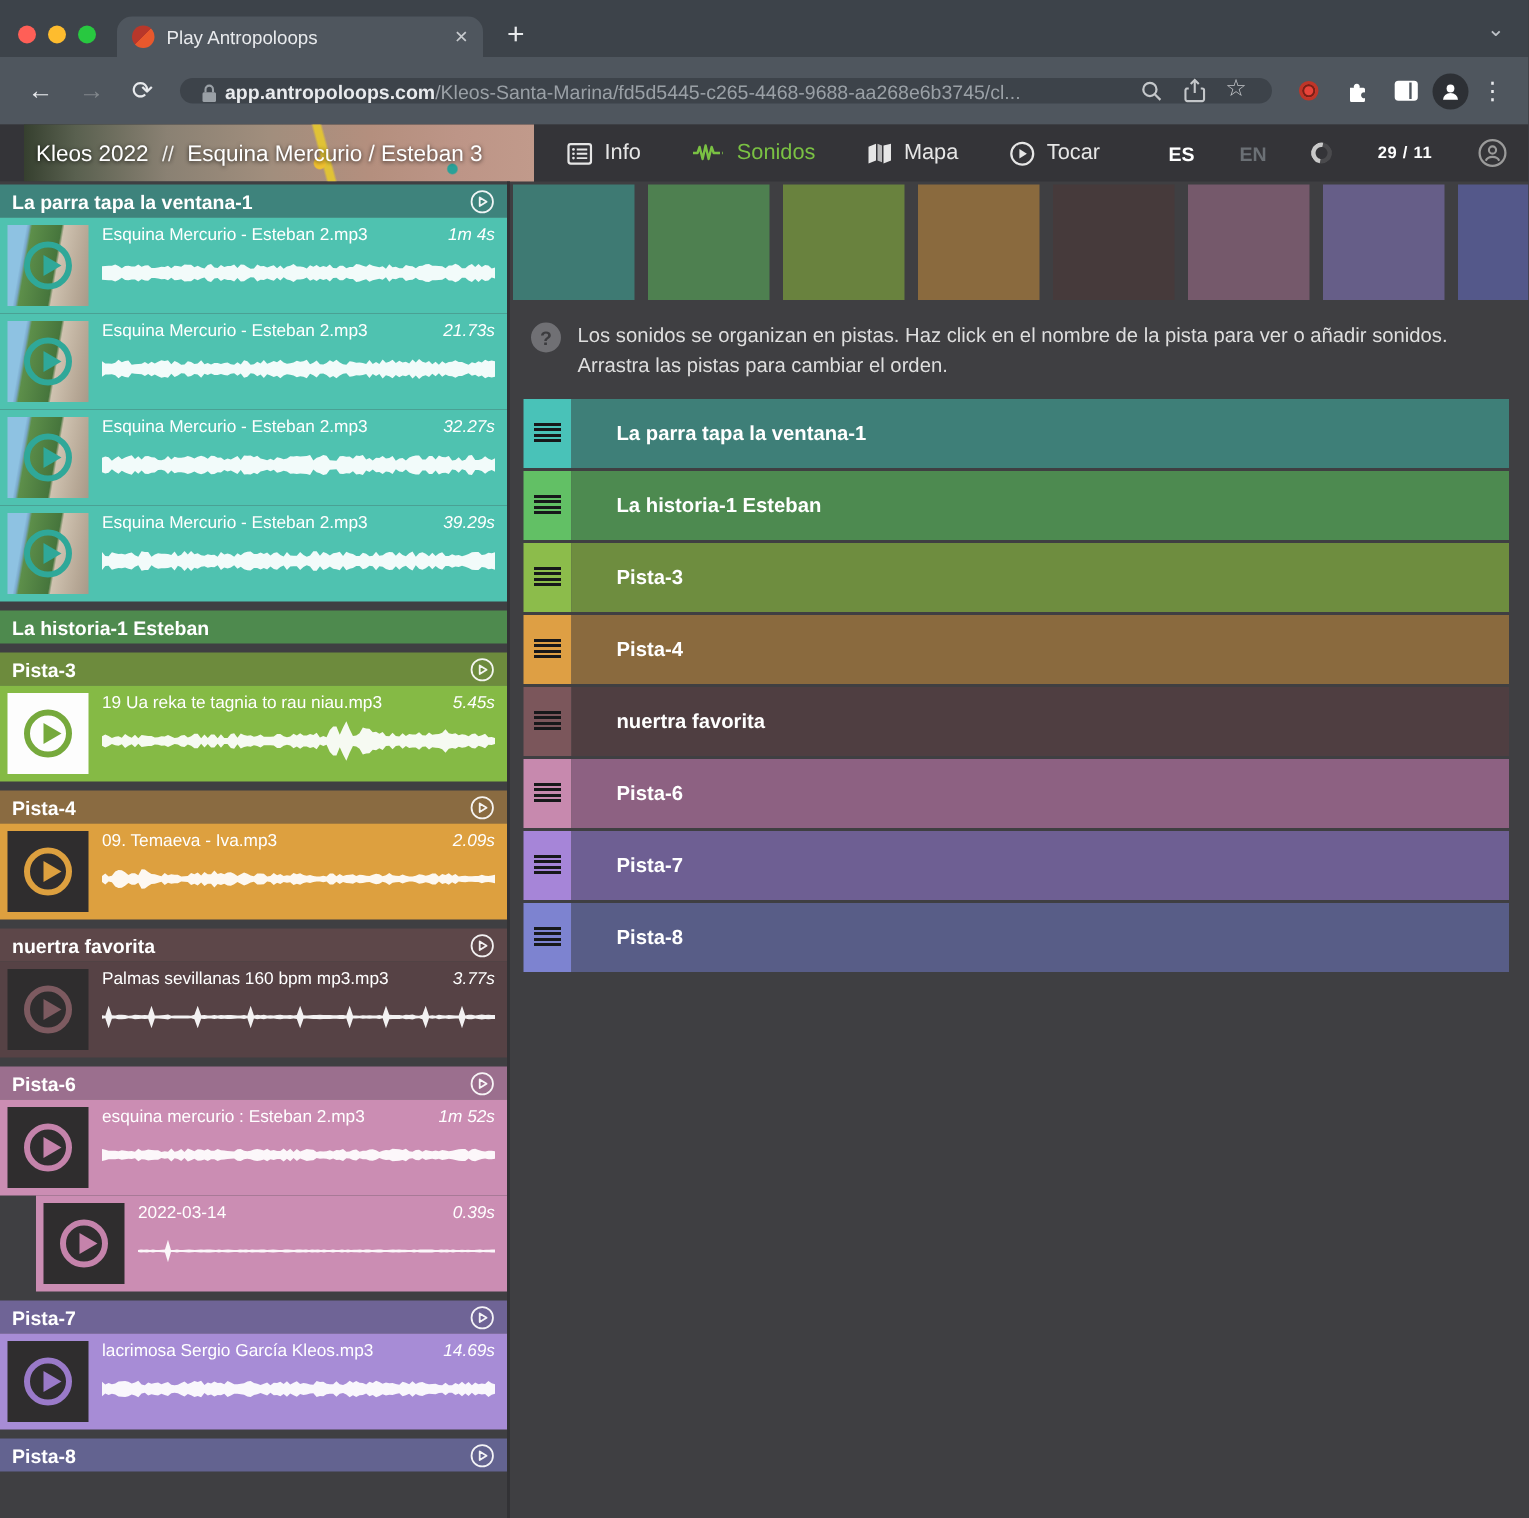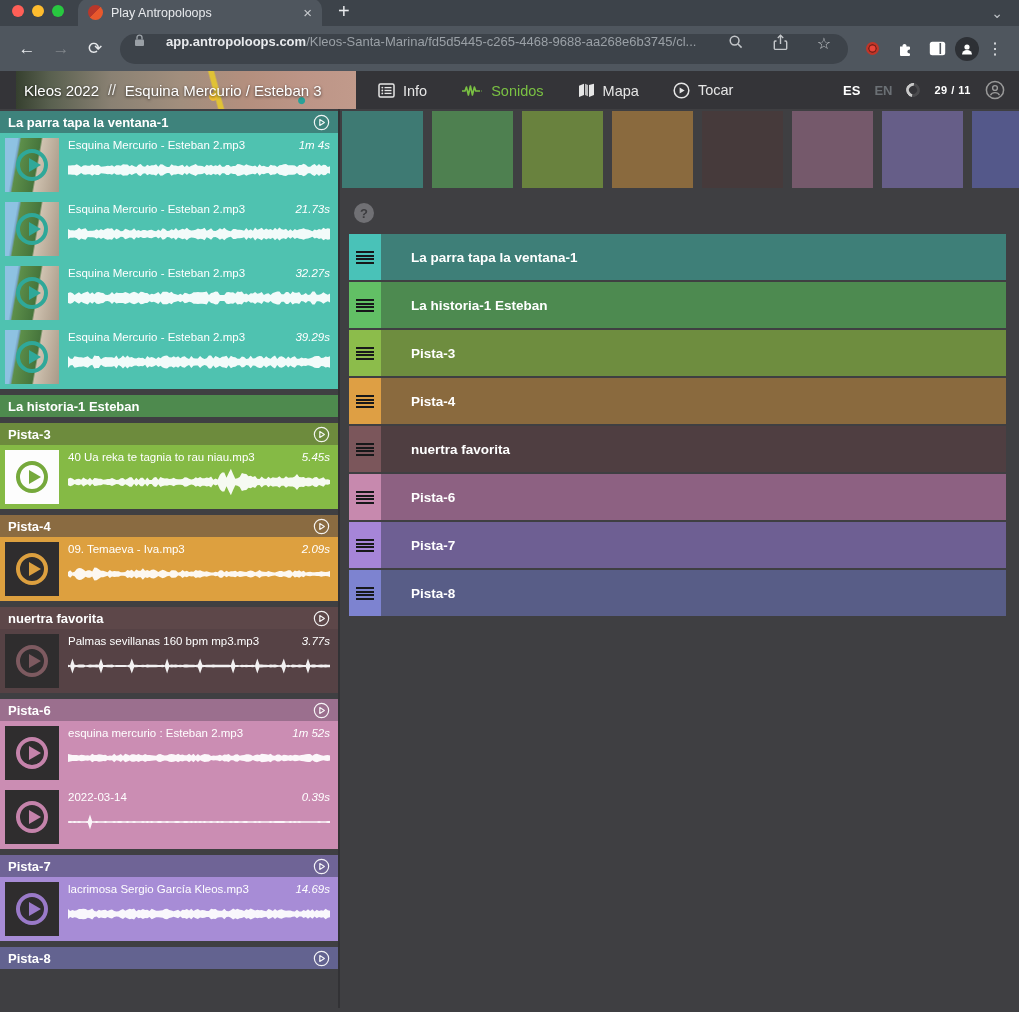--- a/index.html
+++ b/index.html
@@ -1,37 +1,37 @@
 <!DOCTYPE html>
 <html><head>
 <meta charset="utf-8">
 <style>
   * { margin:0; padding:0; box-sizing:border-box; }
   html,body { width:1019px; height:1012px; overflow:hidden; background:#3f3f42;
               font-family:"Liberation Sans", sans-serif; }
 
   
-  .tabstrip { height:26px; background:#3d434a; display:flex; align-items:flex-end; }
+  .tabstrip { height:38px; background:#3d434a; display:flex; align-items:flex-end; }
   .lights { display:flex; gap:8px; align-items:center; height:30px; padding:0 14px 0 12px; }
   .light { width:12px; height:12px; border-radius:50%; }
   .tab { width:244px; height:27px; background:#4f565e; border-radius:10px 10px 0 0;
          display:flex; align-items:center; padding:0 10px; gap:8px; }
   .favicon { width:15px; height:15px; border-radius:50%;
              background:linear-gradient(135deg,#b8372a 0 48%,#e8582c 48%); flex:none; }
   .tab-title { color:#e8eaed; font-size:12.5px; flex:1; white-space:nowrap; overflow:hidden; }
   .tab-close { color:#c7cace; font-size:15px; line-height:1; cursor:default; }
   .newtab { color:#e8eaed; font-size:20px; font-weight:300; margin:0 0 3px 16px; }
   .tab-chevron { margin-left:auto; margin-right:16px; color:#bdc1c6; font-size:14px; align-self:center; }
 
   .toolbar { height:45px; background:#4f565e; display:flex; align-items:center; padding:0 12px; gap:4px; }
   .nav-btn { width:30px; height:30px; display:flex; align-items:center; justify-content:center;
              font-size:17px; color:#e8eaed; }
   .nav-btn.dim { color:#80868b; }
-  .address { flex:1; height:30px; background:#3d434a; border-radius:15px; margin:0 6px;
-             display:flex; align-items:flex-start; padding:0 12px; gap:20px; min-width:0; }
+  .address { flex:1; height:17px; background:#3d434a; border-radius:15px; margin:0 6px;
+             display:flex; align-items:flex-end; padding:0 12px; gap:4px; min-width:0; }
   .url { font-size:13px; color:#9aa0a6; white-space:nowrap; overflow:hidden; flex:1; min-width:0; }
   .url b { color:#e8eaed; font-weight:700; }
   .pill-ic { flex:none; display:flex; align-items:center; justify-content:center; width:24px; }
   .star { color:#c4c7ca; font-size:16px; }
   .rec-dot { width:13px; height:13px; border-radius:50%; background:#e8443a;
              border:2px solid #c03528; box-shadow:0 0 0 1.5px #7a2017 inset; margin:0 8px; }
   .chrome-ic { width:28px; display:flex; align-items:center; justify-content:center; }
   .avatar { width:24px; height:24px; border-radius:50%; background:#2d3035;
             display:flex; align-items:center; justify-content:center; }
   .kebab { color:#e8eaed; font-size:16px; letter-spacing:0; padding:0 4px; }
@@ -39,25 +39,25 @@
   
   .app-header { height:38px; background:#343438; display:flex; align-items:center; color:#fff;padding-left:16px; }
   .breadcrumb { width:340px; height:38px; flex:none; display:flex; align-items:center; gap:9px;
     padding-left:8px; font-size:15px; text-shadow:0 1px 3px rgba(0,0,0,.75); white-space:nowrap; overflow:hidden;
     background:
       radial-gradient(circle at 84% 78%, #2aa198 0 3px, rgba(0,0,0,0) 4px),
       radial-gradient(circle at 58% 68%, #f0c030 0 3.5px, rgba(0,0,0,0) 4.5px),
       linear-gradient(75deg, rgba(0,0,0,0) 57.5%, #e0c236 58%, #e0c236 59.2%, rgba(0,0,0,0) 59.7%),
       linear-gradient(90deg,#36402f 0%,#59604f 10%,#8a8173 28%,#a18e7d 48%,#b48f7e 68%,#bd9587 85%,#c19a8b 100%); }
   .crumb-sep { opacity:.9; font-size:14px; }
-  .app-nav { display:flex; align-items:flex-end; gap:34px; padding-left:22px; }
+  .app-nav { display:flex; align-items:center; gap:34px; padding-left:22px; }
   .nav-item { display:flex; align-items:center; gap:8px; font-size:14.5px; color:#e6e6e6; }
   .nav-item svg { display:block; }
   .nav-item.active { color:var(--accent); }
-  .hdr-right { margin-left:auto; display:flex; align-items:center; gap:14px; padding-right:14px; }
+  .hdr-right { margin-left:auto; display:flex; align-items:center; gap:30px; padding-right:14px; }
   .lang { font-size:13px; font-weight:700; }
   .lang.dim { color:#6b7075; }
   .spinner { width:14px; height:14px; border-radius:50%; border:3px solid #4a4a4d;
              border-left-color:#c9c9c9; border-top-color:#c9c9c9; transform:rotate(-35deg); }
   .counter { font-size:11px; font-weight:700; letter-spacing:.5px; }
 
   
   .app-body { display:flex; height:899px; }
   .sidebar { width:340px; flex:none; background:#3f3f42; border-right:2px solid #323235;
              padding-top:2px; overflow:hidden; }
@@ -300,21 +300,21 @@
             <circle cx="10" cy="10" r="8.4" fill="none" stroke="rgba(255,255,255,.92)" stroke-width="1.4"></circle>
             <path d="M8 6.6 L13.4 10 L8 13.4 Z" fill="none" stroke="rgba(255,255,255,.92)" stroke-width="1.4" stroke-linejoin="round"></path>
           </svg>
         </div>
         <div class="clip" style="background: rgb(133, 186, 69);">
           <div class="thumb white">
             <span class="play-ring" style="--pc: #76a93c;"></span>
           </div>
           <div class="clip-main">
             <div class="clip-head">
-              <span class="clip-title">40 Ua reka te tagnia to rau niau.mp3</span>
+              <span class="clip-title">19 Ua reka te tagnia to rau niau.mp3</span>
               <span class="clip-dur">5.45s</span>
             </div>
             <svg class="wave" viewBox="0 0 262 30" preserveAspectRatio="none">
               <path d="M0,15L0.0,12.0L2.2,11.0L4.4,11.8L6.6,13.1L8.8,12.3L11.0,12.0L13.2,12.9L15.4,10.7L17.6,12.1L19.8,13.0L22.0,11.1L24.2,13.3L26.4,11.3L28.6,11.5L30.8,11.9L33.0,11.9L35.2,12.8L37.4,12.6L39.6,12.1L41.8,12.2L44.0,11.3L46.2,12.2L48.4,13.2L50.6,12.8L52.8,11.5L55.0,11.2L57.2,12.8L59.4,12.0L61.6,10.5L63.8,10.5L66.1,13.3L68.3,11.0L70.5,13.1L72.7,11.0L74.9,10.9L77.1,13.3L79.3,10.8L81.5,13.1L83.7,13.1L85.9,10.7L88.1,10.2L90.3,12.9L92.5,10.3L94.7,11.3L96.9,11.7L99.1,11.4L101.3,12.3L103.5,11.9L105.7,10.9L107.9,12.3L110.1,12.4L112.3,12.4L114.5,12.2L116.7,10.6L118.9,10.7L121.1,12.0L123.3,12.7L125.5,12.2L127.7,10.5L129.9,11.5L132.1,10.2L134.3,11.5L136.5,11.6L138.7,10.7L140.9,11.3L143.1,9.9L145.3,12.8L147.5,11.8L149.7,12.6L151.9,8.2L154.1,6.0L156.3,6.0L158.5,11.1L160.7,6.6L162.9,2.6L165.1,7.6L167.3,11.9L169.5,11.5L171.7,10.2L173.9,6.6L176.1,7.2L178.3,7.4L180.5,9.6L182.7,9.2L184.9,10.4L187.1,9.4L189.3,11.9L191.5,12.1L193.7,9.9L195.9,11.8L198.2,12.2L200.4,10.1L202.6,11.8L204.8,10.6L207.0,11.0L209.2,10.9L211.4,9.5L213.6,11.4L215.8,11.5L218.0,9.7L220.2,11.1L222.4,10.8L224.6,10.7L226.8,9.8L229.0,7.6L231.2,10.2L233.4,10.6L235.6,10.2L237.8,11.4L240.0,10.8L242.2,11.1L244.4,12.0L246.6,10.6L248.8,10.3L251.0,12.1L253.2,11.4L255.4,10.5L257.6,12.6L259.8,12.5L262.0,13.1L262,15L262.0,16.9L259.8,17.5L257.6,17.4L255.4,19.5L253.2,18.6L251.0,17.9L248.8,19.7L246.6,19.4L244.4,18.0L242.2,18.9L240.0,19.2L237.8,18.6L235.6,19.8L233.4,19.4L231.2,19.8L229.0,22.4L226.8,20.2L224.6,19.3L222.4,19.2L220.2,18.9L218.0,20.3L215.8,18.5L213.6,18.6L211.4,20.5L209.2,19.1L207.0,19.0L204.8,19.4L202.6,18.2L200.4,19.9L198.2,17.8L195.9,18.2L193.7,20.1L191.5,17.9L189.3,18.1L187.1,20.6L184.9,19.6L182.7,20.8L180.5,20.4L178.3,22.6L176.1,22.8L173.9,23.4L171.7,19.8L169.5,18.5L167.3,18.1L165.1,22.4L162.9,27.4L160.7,23.4L158.5,18.9L156.3,24.0L154.1,24.0L151.9,21.8L149.7,17.4L147.5,18.2L145.3,17.2L143.1,20.1L140.9,18.7L138.7,19.3L136.5,18.4L134.3,18.5L132.1,19.8L129.9,18.5L127.7,19.5L125.5,17.8L123.3,17.3L121.1,18.0L118.9,19.3L116.7,19.4L114.5,17.8L112.3,17.6L110.1,17.6L107.9,17.7L105.7,19.1L103.5,18.1L101.3,17.7L99.1,18.6L96.9,18.3L94.7,18.7L92.5,19.7L90.3,17.1L88.1,19.8L85.9,19.3L83.7,16.9L81.5,16.9L79.3,19.2L77.1,16.7L74.9,19.1L72.7,19.0L70.5,16.9L68.3,19.0L66.1,16.7L63.8,19.5L61.6,19.5L59.4,18.0L57.2,17.2L55.0,18.8L52.8,18.5L50.6,17.2L48.4,16.8L46.2,17.8L44.0,18.7L41.8,17.8L39.6,17.9L37.4,17.4L35.2,17.2L33.0,18.1L30.8,18.1L28.6,18.5L26.4,18.7L24.2,16.7L22.0,18.9L19.8,17.0L17.6,17.9L15.4,19.3L13.2,17.1L11.0,18.0L8.8,17.7L6.6,16.9L4.4,18.2L2.2,19.0L0.0,18.0Z" fill="#fff" fill-opacity="0.93"></path>
             </svg>
           </div>
         </div>
       </div>
       <div class="section">
         <div class="sec-head" style="background: rgb(138, 107, 65);">
@@ -377,21 +377,21 @@
           <div class="clip-main">
             <div class="clip-head">
               <span class="clip-title">esquina mercurio : Esteban 2.mp3</span>
               <span class="clip-dur">1m 52s</span>
             </div>
             <svg class="wave" viewBox="0 0 262 30" preserveAspectRatio="none">
               <path d="M0,15L0.0,11.3L2.2,11.7L4.4,12.3L6.6,12.3L8.8,12.3L11.0,12.7L13.2,12.0L15.4,12.3L17.6,12.6L19.8,12.5L22.0,12.9L24.2,11.1L26.4,12.3L28.6,12.2L30.8,11.5L33.0,11.8L35.2,12.1L37.4,12.0L39.6,13.1L41.8,12.6L44.0,12.9L46.2,11.0L48.4,12.9L50.6,12.5L52.8,11.3L55.0,13.1L57.2,11.0L59.4,11.7L61.6,12.6L63.8,11.4L66.1,11.6L68.3,12.2L70.5,11.2L72.7,12.3L74.9,12.4L77.1,11.2L79.3,12.1L81.5,12.2L83.7,12.5L85.9,12.6L88.1,12.8L90.3,11.4L92.5,11.3L94.7,12.3L96.9,12.7L99.1,12.4L101.3,11.6L103.5,11.3L105.7,11.5L107.9,12.2L110.1,11.1L112.3,12.3L114.5,11.8L116.7,12.5L118.9,12.5L121.1,11.0L123.3,12.7L125.5,11.1L127.7,13.1L129.9,11.3L132.1,12.8L134.3,12.0L136.5,11.2L138.7,11.5L140.9,11.7L143.1,13.1L145.3,12.6L147.5,12.8L149.7,12.7L151.9,12.0L154.1,12.8L156.3,11.8L158.5,12.0L160.7,11.3L162.9,13.0L165.1,12.8L167.3,11.8L169.5,11.5L171.7,12.9L173.9,12.4L176.1,12.3L178.3,11.6L180.5,11.4L182.7,12.0L184.9,13.1L187.1,12.3L189.3,11.8L191.5,12.1L193.7,11.1L195.9,11.2L198.2,11.4L200.4,11.9L202.6,11.1L204.8,12.7L207.0,12.9L209.2,11.8L211.4,11.7L213.6,13.0L215.8,11.9L218.0,12.3L220.2,12.6L222.4,12.2L224.6,12.6L226.8,11.9L229.0,12.2L231.2,12.7L233.4,12.3L235.6,11.9L237.8,11.4L240.0,11.3L242.2,11.3L244.4,12.8L246.6,11.4L248.8,11.1L251.0,11.8L253.2,12.5L255.4,12.8L257.6,12.4L259.8,12.3L262.0,12.7L262,15L262.0,17.3L259.8,17.7L257.6,17.6L255.4,17.2L253.2,17.5L251.0,18.2L248.8,18.9L246.6,18.6L244.4,17.2L242.2,18.7L240.0,18.7L237.8,18.6L235.6,18.1L233.4,17.7L231.2,17.3L229.0,17.8L226.8,18.1L224.6,17.4L222.4,17.8L220.2,17.4L218.0,17.7L215.8,18.1L213.6,17.0L211.4,18.3L209.2,18.2L207.0,17.1L204.8,17.3L202.6,18.9L200.4,18.1L198.2,18.6L195.9,18.8L193.7,18.9L191.5,17.9L189.3,18.2L187.1,17.7L184.9,16.9L182.7,18.0L180.5,18.6L178.3,18.4L176.1,17.7L173.9,17.6L171.7,17.1L169.5,18.5L167.3,18.2L165.1,17.2L162.9,17.0L160.7,18.7L158.5,18.0L156.3,18.2L154.1,17.2L151.9,18.0L149.7,17.3L147.5,17.2L145.3,17.4L143.1,16.9L140.9,18.3L138.7,18.5L136.5,18.8L134.3,18.0L132.1,17.2L129.9,18.7L127.7,16.9L125.5,18.9L123.3,17.3L121.1,19.0L118.9,17.5L116.7,17.5L114.5,18.2L112.3,17.7L110.1,18.9L107.9,17.8L105.7,18.5L103.5,18.7L101.3,18.4L99.1,17.6L96.9,17.3L94.7,17.7L92.5,18.7L90.3,18.6L88.1,17.2L85.9,17.4L83.7,17.5L81.5,17.8L79.3,17.9L77.1,18.8L74.9,17.6L72.7,17.7L70.5,18.8L68.3,17.8L66.1,18.4L63.8,18.6L61.6,17.4L59.4,18.3L57.2,19.0L55.0,16.9L52.8,18.7L50.6,17.5L48.4,17.1L46.2,19.0L44.0,17.1L41.8,17.4L39.6,16.9L37.4,18.0L35.2,17.9L33.0,18.2L30.8,18.5L28.6,17.8L26.4,17.7L24.2,18.9L22.0,17.1L19.8,17.5L17.6,17.4L15.4,17.7L13.2,18.0L11.0,17.3L8.8,17.7L6.6,17.7L4.4,17.7L2.2,18.3L0.0,18.7Z" fill="#fff" fill-opacity="0.93"></path>
             </svg>
           </div>
         </div>
-        <div class="clip" style="background: rgb(203, 141, 179);">
+        <div class="clip" style="background: rgb(203, 141, 179); margin-left: 24px;">
           <div class="thumb dark">
             <span class="play-ring" style="--pc: #c583ab;"></span>
           </div>
           <div class="clip-main">
             <div class="clip-head">
               <span class="clip-title">2022-03-14</span>
               <span class="clip-dur">0.39s</span>
             </div>
             <svg class="wave" viewBox="0 0 262 30" preserveAspectRatio="none">
               <path d="M0,15L0.0,14.3L2.2,14.1L4.4,14.2L6.6,14.1L8.8,14.4L11.0,14.1L13.2,14.4L15.4,14.4L17.6,14.2L19.8,14.1L22.0,8.0L24.2,14.4L26.4,14.3L28.6,14.1L30.8,14.3L33.0,14.3L35.2,14.2L37.4,14.1L39.6,14.2L41.8,14.3L44.0,14.2L46.2,14.1L48.4,14.2L50.6,14.1L52.8,14.0L55.0,14.2L57.2,14.3L59.4,14.0L61.6,14.3L63.8,14.2L66.1,14.1L68.3,14.2L70.5,14.3L72.7,14.3L74.9,14.1L77.1,14.2L79.3,14.0L81.5,14.3L83.7,14.1L85.9,14.2L88.1,14.2L90.3,14.1L92.5,14.1L94.7,14.3L96.9,14.2L99.1,14.1L101.3,14.2L103.5,14.3L105.7,14.4L107.9,14.1L110.1,14.0L112.3,14.2L114.5,14.3L116.7,14.1L118.9,14.1L121.1,14.2L123.3,14.1L125.5,14.3L127.7,14.1L129.9,14.2L132.1,14.1L134.3,14.3L136.5,14.1L138.7,14.4L140.9,14.3L143.1,14.1L145.3,14.3L147.5,14.3L149.7,14.1L151.9,14.4L154.1,14.1L156.3,14.4L158.5,14.2L160.7,14.2L162.9,14.1L165.1,14.4L167.3,14.0L169.5,14.1L171.7,14.3L173.9,14.2L176.1,14.1L178.3,14.0L180.5,14.3L182.7,14.4L184.9,14.2L187.1,14.1L189.3,14.2L191.5,14.1L193.7,14.2L195.9,14.2L198.2,14.4L200.4,14.4L202.6,14.1L204.8,14.3L207.0,14.1L209.2,14.0L211.4,14.1L213.6,14.1L215.8,14.0L218.0,14.3L220.2,14.4L222.4,14.1L224.6,14.2L226.8,14.1L229.0,14.3L231.2,14.0L233.4,14.3L235.6,14.4L237.8,14.2L240.0,14.3L242.2,14.2L244.4,14.3L246.6,14.3L248.8,14.2L251.0,14.1L253.2,14.3L255.4,14.2L257.6,14.2L259.8,14.1L262.0,14.1L262,15L262.0,15.9L259.8,15.9L257.6,15.8L255.4,15.8L253.2,15.7L251.0,15.9L248.8,15.8L246.6,15.7L244.4,15.7L242.2,15.8L240.0,15.7L237.8,15.8L235.6,15.6L233.4,15.7L231.2,16.0L229.0,15.7L226.8,15.9L224.6,15.8L222.4,15.9L220.2,15.6L218.0,15.7L215.8,16.0L213.6,15.9L211.4,15.9L209.2,16.0L207.0,15.9L204.8,15.7L202.6,15.9L200.4,15.6L198.2,15.6L195.9,15.8L193.7,15.8L191.5,15.9L189.3,15.8L187.1,15.9L184.9,15.8L182.7,15.6L180.5,15.7L178.3,16.0L176.1,15.9L173.9,15.8L171.7,15.7L169.5,15.9L167.3,16.0L165.1,15.6L162.9,15.9L160.7,15.8L158.5,15.8L156.3,15.6L154.1,15.9L151.9,15.6L149.7,15.9L147.5,15.7L145.3,15.7L143.1,15.9L140.9,15.7L138.7,15.6L136.5,15.9L134.3,15.7L132.1,15.9L129.9,15.8L127.7,15.9L125.5,15.7L123.3,15.9L121.1,15.8L118.9,15.9L116.7,15.9L114.5,15.7L112.3,15.8L110.1,16.0L107.9,15.9L105.7,15.6L103.5,15.7L101.3,15.8L99.1,15.9L96.9,15.8L94.7,15.7L92.5,15.9L90.3,15.9L88.1,15.8L85.9,15.8L83.7,15.9L81.5,15.7L79.3,16.0L77.1,15.8L74.9,15.9L72.7,15.7L70.5,15.7L68.3,15.8L66.1,15.9L63.8,15.8L61.6,15.7L59.4,16.0L57.2,15.7L55.0,15.8L52.8,16.0L50.6,15.9L48.4,15.8L46.2,15.9L44.0,15.8L41.8,15.7L39.6,15.8L37.4,15.9L35.2,15.8L33.0,15.7L30.8,15.7L28.6,15.9L26.4,15.7L24.2,15.6L22.0,22.0L19.8,15.9L17.6,15.8L15.4,15.6L13.2,15.6L11.0,15.9L8.8,15.6L6.6,15.9L4.4,15.8L2.2,15.9L0.0,15.7Z" fill="#fff" fill-opacity="0.93"></path>
@@ -438,20 +438,21 @@
         <div class="swatch" style="background: rgb(78, 128, 80);"></div>
         <div class="swatch" style="background: rgb(105, 130, 62);"></div>
         <div class="swatch" style="background: rgb(138, 106, 62);"></div>
         <div class="swatch" style="background: rgb(70, 58, 59);"></div>
         <div class="swatch" style="background: rgb(117, 89, 107);"></div>
         <div class="swatch" style="background: rgb(102, 94, 136);"></div>
         <div class="swatch" style="background: rgb(84, 88, 138);"></div>
       </div>
     <div class="msg">
       <span class="q-icon">?</span>
+      <span class="msg-text">Los sonidos se organizan en pistas. Haz click en el nombre de la pista para ver o añadir sonidos. Arrastra las pistas para cambiar el orden.</span>
     </div>
     <div class="rows" id="rows">
         <div class="row">
           <div class="row-handle" style="background: rgb(73, 194, 184);">
             <span class="grip"></span>
           </div>
           <div class="row-body" style="background: rgb(62, 127, 120);">
             <span>La parra tapa la ventana-1</span>
           </div>
         </div>

